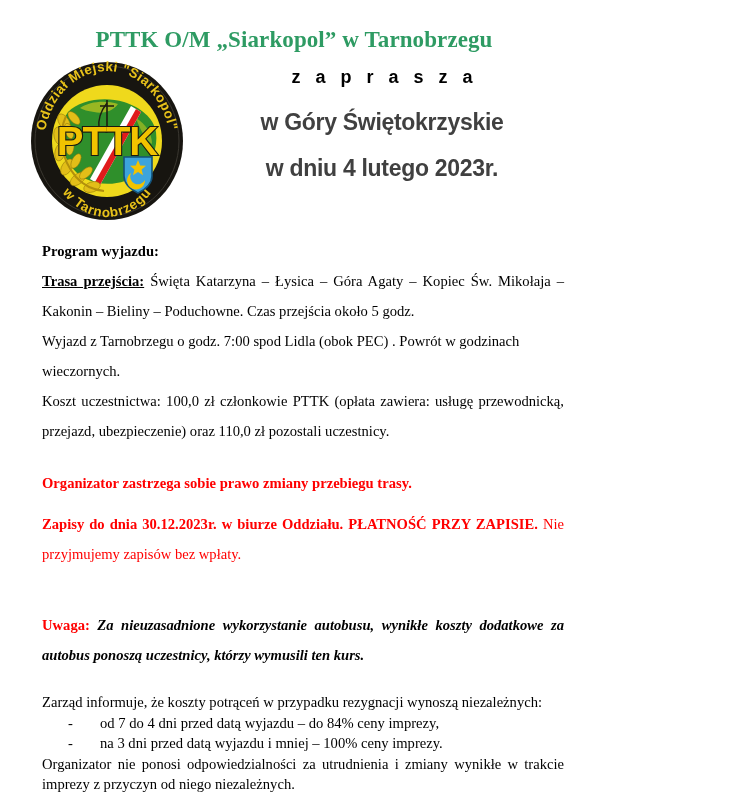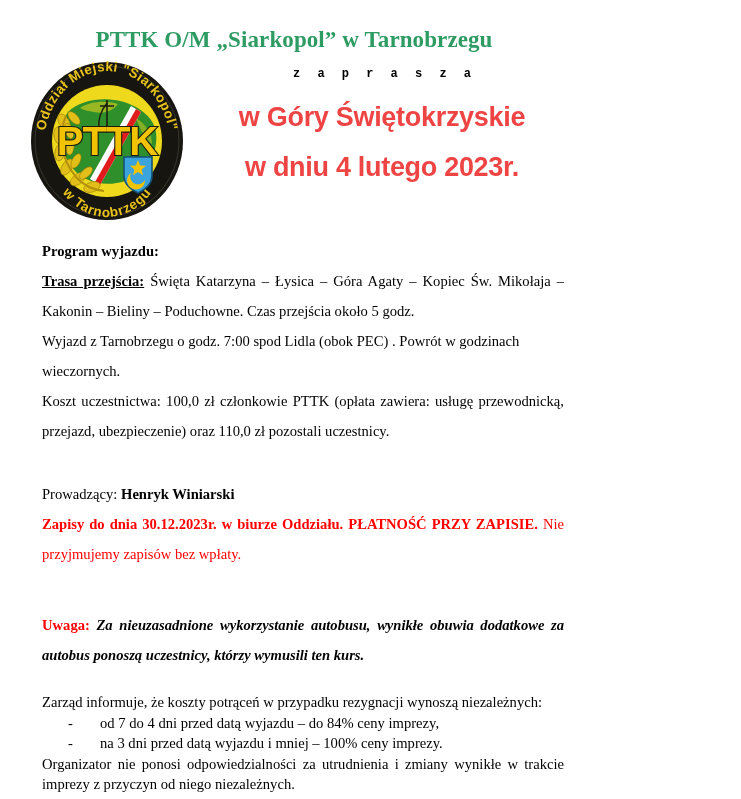--- a/index.html
+++ b/index.html
@@ -53,35 +53,35 @@
 
   .invite-block {
     position: absolute;
     left: 190px;
     right: 14px;
     top: 0;
     text-align: center;
   }
 
   .zaprasza {
-    font-family: Liberation Mono, monospace;
+    font-family: Liberation Sans, sans-serif;
     font-weight: bold;
-    font-size: 12px;
+    font-size: 18px;
     letter-spacing: 5px;
     color: #000;
     margin: 0;
     padding-top: 9px;
     padding-left: 5px;
   }
 
   .dest-line {
     font-family: "Liberation Sans", "DejaVu Sans", sans-serif;
     font-weight: bold;
-    font-size: 27px;
-    color: #ef4444;
+    font-size: 23px;
+    color: #404040;
     margin: 0;
     letter-spacing: -0.3px;
   }
   .dest-line.l1 { padding-top: 21px; }
   .dest-line.l2 { padding-top: 19px; }
 
   
   .body-block {
     position: absolute;
     left: 42px;
@@ -218,36 +218,36 @@
     <p class="p">
       <span class="b u">Trasa przejścia:</span><span> Święta Katarzyna  – Łysica – Góra Agaty – Kopiec Św. Mikołaja – Kakonin – Bieliny – Poduchowne. Czas przejścia około 5 godz.</span>
     </p>
 
     <p class="p nojust">Wyjazd z Tarnobrzegu o godz. 7:00 spod Lidla (obok PEC) . Powrót w godzinach wieczornych.</p>
 
     <p class="p">Koszt uczestnictwa: 100,0 zł członkowie PTTK (opłata zawiera: usługę przewodnicką, przejazd, ubezpieczenie) oraz 110,0 zł pozostali uczestnicy.</p>
 
     <div class="spacer-md"></div>
 
+    <p class="p nojust">
+      <span class="b red">Organizator zastrzega sobie prawo zmiany przebiegu trasy.</span>
+    </p>
 
     <div class="spacer-sm"></div>
 
-    <p class="p nojust">
-      <span>Prowadzący: </span><span class="b">Henryk Winiarski</span>
-    </p>
 
     <p class="p">
       <span class="b red">Zapisy do dnia 30.12.2023r. w biurze Oddziału. PŁATNOŚĆ PRZY ZAPISIE.</span><span class="red"> Nie przyjmujemy zapisów bez wpłaty.</span>
     </p>
 
     <div class="spacer-lg"></div>
     <div class="spacer-sm"></div>
 
     <p class="p">
-      <span class="b red">Uwaga: </span><span class="b ital">Za nieuzasadnione wykorzystanie autobusu, wynikłe obuwia dodatkowe za autobus ponoszą uczestnicy, którzy wymusili ten kurs.</span>
+      <span class="b red">Uwaga: </span><span class="b ital">Za nieuzasadnione wykorzystanie autobusu, wynikłe koszty dodatkowe za autobus ponoszą uczestnicy, którzy wymusili ten kurs.</span>
     </p>
 
     <div class="spacer-md"></div>
 
     <div class="tight">
       <p class="tight-p nojust">Zarząd informuje, że koszty potrąceń w przypadku rezygnacji wynoszą niezależnych:</p>
 
       <ul class="dash-list">
         <li>
           <span class="dash">-</span>

